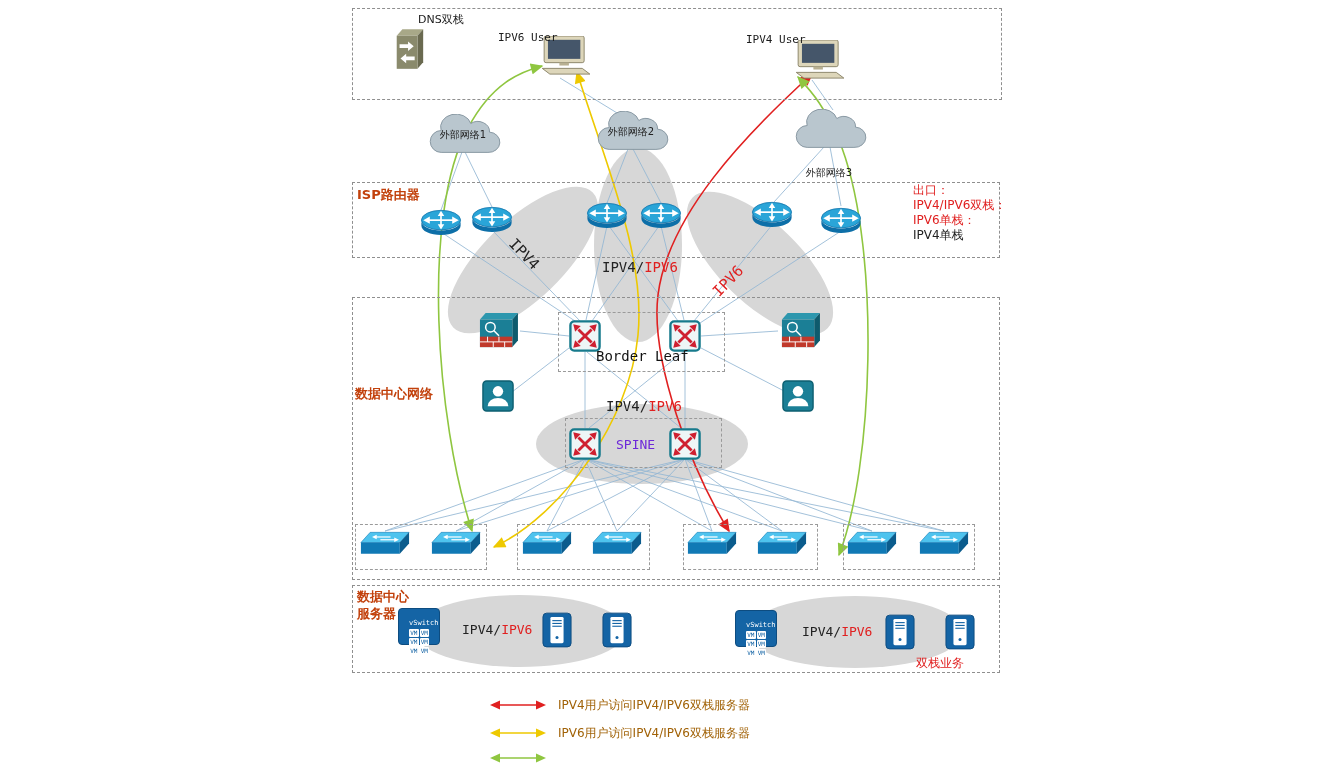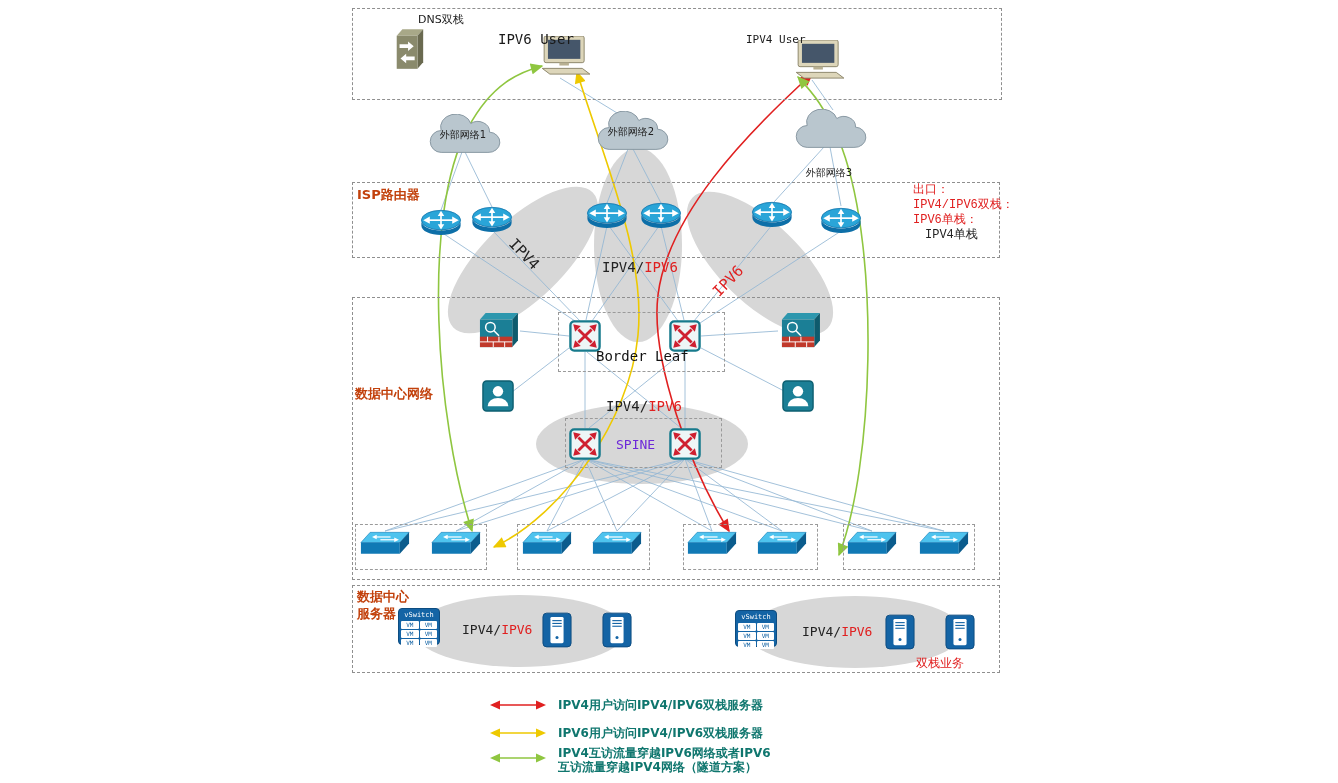--- a/index.html
+++ b/index.html
@@ -9,25 +9,25 @@
   #bg-layer{position:absolute;left:0;top:0;z-index:0;}
   .zone-box{position:absolute;border:1px dashed #8f8f8f;z-index:1;background:transparent;}
   .inner-box{position:absolute;border:1px dashed #9a9a9a;z-index:2;}
   .icon{position:absolute;z-index:3;}
   .lbl{position:absolute;white-space:nowrap;z-index:4;font-size:12px;}
   .mono{font-family:"DejaVu Sans Mono",monospace;}
   .zone-title{position:absolute;z-index:4;font-weight:bold;font-size:13px;color:#c2410c;white-space:nowrap;}
   .red{color:#e02020;}
   .cloud-label{position:absolute;z-index:4;font-size:10px;text-align:center;color:#222;}
   .exit-note{position:absolute;z-index:4;font-size:12px;line-height:15px;white-space:nowrap;}
-  .vswitch{position:absolute;z-index:3;width:42px;height:37px;background:#1464a5;border:1px solid #0d4c80;border-radius:4px;padding:2px;color:#fff;}
+  .vswitch{position:absolute;z-index:3;width:42px;height:37px;background:#1464a5;border:1px solid #0d4c80;border-radius:4px;padding:10px;color:#fff;}
   .vswitch-title{font-size:7px;line-height:9px;text-align:center;font-family:"DejaVu Sans Mono",monospace;}
   .vm-grid{display:grid;grid-template-columns:1fr 1fr;gap:1px;margin-top:1px;}
   .vm{background:#fff;color:#1464a5;font-size:6px;line-height:8px;height:8px;text-align:center;border-radius:1px;font-family:"DejaVu Sans Mono",monospace;}
-  .legend-text{position:absolute;z-index:4;font-size:12px;line-height:14px;white-space:nowrap;color:#0f766e;font-weight:bold;}
+  .legend-text{position:absolute;z-index:4;font-size:12px;line-height:14px;white-space:nowrap;color:#a16207;}
   .legend-arrow{position:absolute;z-index:4;}
 </style>
 </head>
 <body>
 
 <div id="stage">
 
   <svg id="bg-layer" width="1338" height="783">
     <defs>
       <marker id="arr-red" viewBox="0 0 9 8" refX="8" refY="4" markerWidth="9" markerHeight="7" orient="auto-start-reverse">
@@ -212,21 +212,21 @@
   <div class="inner-box" style="left:517px;top:524px;width:133px;height:46px;"></div>
   <div class="inner-box" style="left:683px;top:524px;width:135px;height:46px;"></div>
   <div class="inner-box" style="left:843px;top:524px;width:132px;height:46px;"></div>
   <div class="zone-box" style="left:352px;top:585px;width:648px;height:88px;"></div>
 
   <div class="lbl" style="left:418px;top:12px;font-size:11px;">DNS双栈</div>
   <svg class="icon" style="left:392px;top:27px;" width="34" height="44">
       <use href="#sym-dns"></use>
     </svg>
 
-  <div class="lbl mono" style="left:498px;top:31px;font-size:14px;">IPV6 User</div>
+  <div class="lbl mono" style="left:498px;top:31px;font-size:11px;">IPV6 User</div>
   <svg class="icon" style="left:538px;top:36px;" width="58" height="40">
       <use href="#sym-pc"></use>
     </svg>
 
   <div class="lbl mono" style="left:746px;top:33px;font-size:11px;">IPV4 User</div>
   <svg class="icon" style="left:792px;top:40px;" width="58" height="40">
       <use href="#sym-pc"></use>
     </svg>
 
   <svg class="icon" style="left:424px;top:114px;" width="78" height="44">
@@ -255,25 +255,25 @@
   <svg class="icon" style="left:638px;top:201px;" width="46" height="28">
       <use href="#sym-router"></use>
     </svg>
   <svg class="icon" style="left:749px;top:200px;" width="46" height="28">
       <use href="#sym-router"></use>
     </svg>
   <svg class="icon" style="left:818px;top:206px;" width="46" height="28">
       <use href="#sym-router"></use>
     </svg>
 
-  <div class="exit-note" style="left:913px;top:183px;font-family:Liberation Mono, monospace;">
+  <div class="exit-note" style="left:913px;top:183px;">
     <div class="red">出口：</div>
     <div class="red">IPV4/IPV6双栈：</div>
     <div class="red">IPV6单栈：</div>
-    <div style="color:#222;margin-left:12px;">IPV4单栈</div>
+    <div style="color:#222;">IPV4单栈</div>
   </div>
 
   <div class="lbl mono" style="left:506px;top:245px;font-size:15px;transform:rotate(46deg);color:#222;">IPV4</div>
   <div class="lbl mono" style="left:602px;top:259px;font-size:14px;color:#222;">
     <span>IPV4/</span><span class="red">IPV6</span>
   </div>
   <div class="lbl mono red" style="left:710px;top:272px;font-size:15px;transform:rotate(-46deg);">IPV6</div>
 
   <div class="zone-title" style="left:355px;top:385px;">数据中心网络</div>
 
@@ -397,18 +397,14 @@
     <path d="M2,6 l10,-4.5 v9 z" fill="#eec900"></path>
     <path d="M58,6 l-10,-4.5 v9 z" fill="#eec900"></path>
   </svg>
   <div class="legend-text" style="left:558px;top:726px;">IPV6用户访问IPV4/IPV6双栈服务器</div>
 
   <svg class="legend-arrow" style="left:488px;top:752px;" width="60" height="12">
     <line x1="10" y1="6" x2="50" y2="6" stroke="#8fc640" stroke-width="1.6"></line>
     <path d="M2,6 l10,-4.5 v9 z" fill="#8fc640"></path>
     <path d="M58,6 l-10,-4.5 v9 z" fill="#8fc640"></path>
   </svg>
-  <div class="legend-text" style="left:558px;top:746px;">
-    <div>IPV4互访流量穿越IPV6网络或者IPV6</div>
-    <div>互访流量穿越IPV4网络（隧道方案）</div>
-  </div>
 
 </div>
 
 </body></html>

